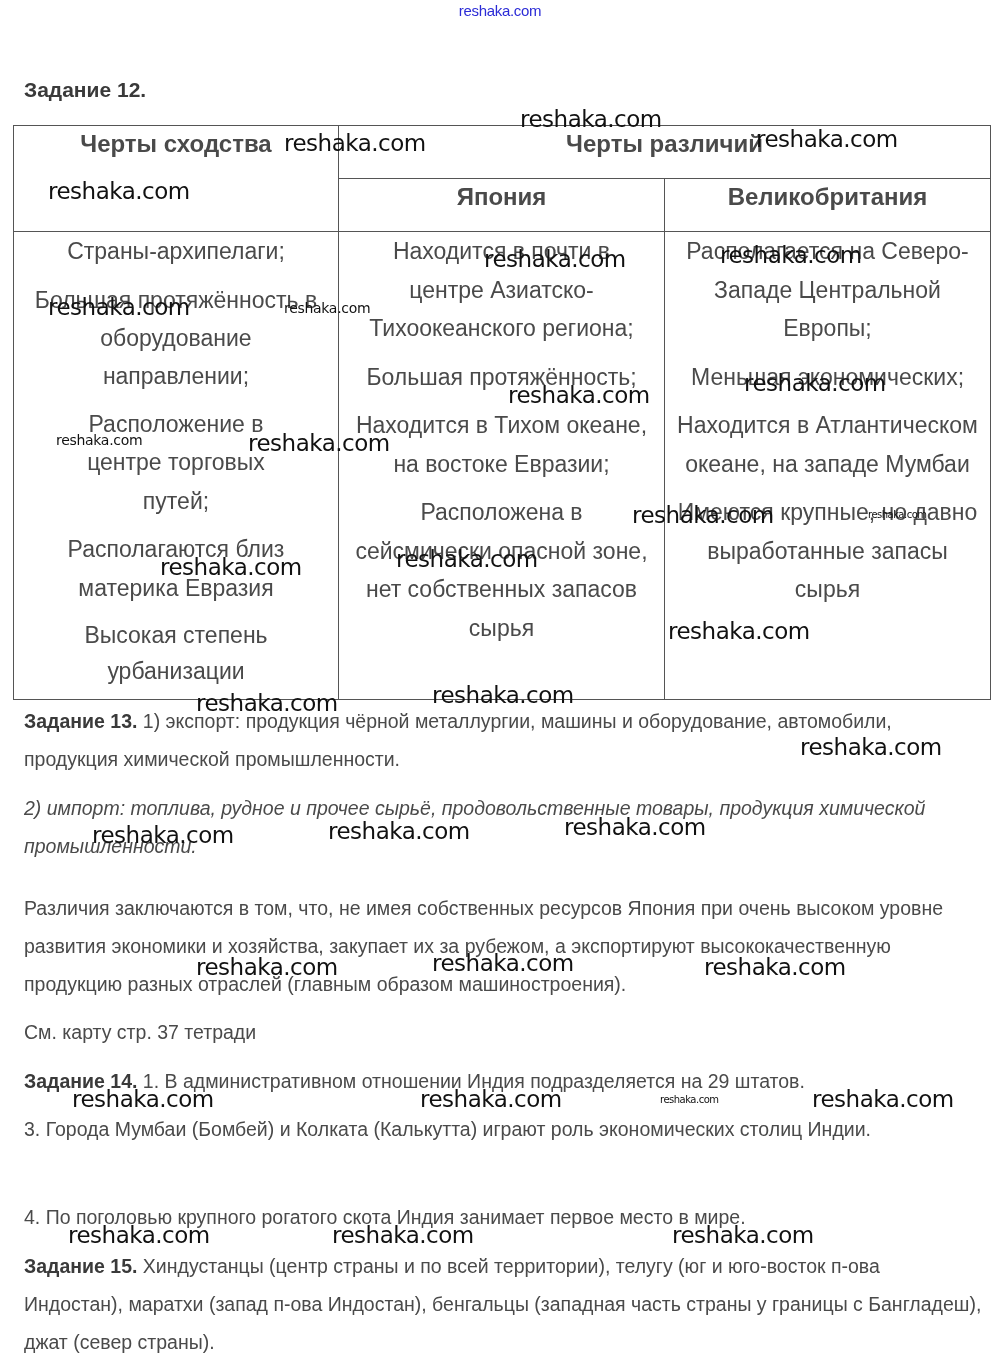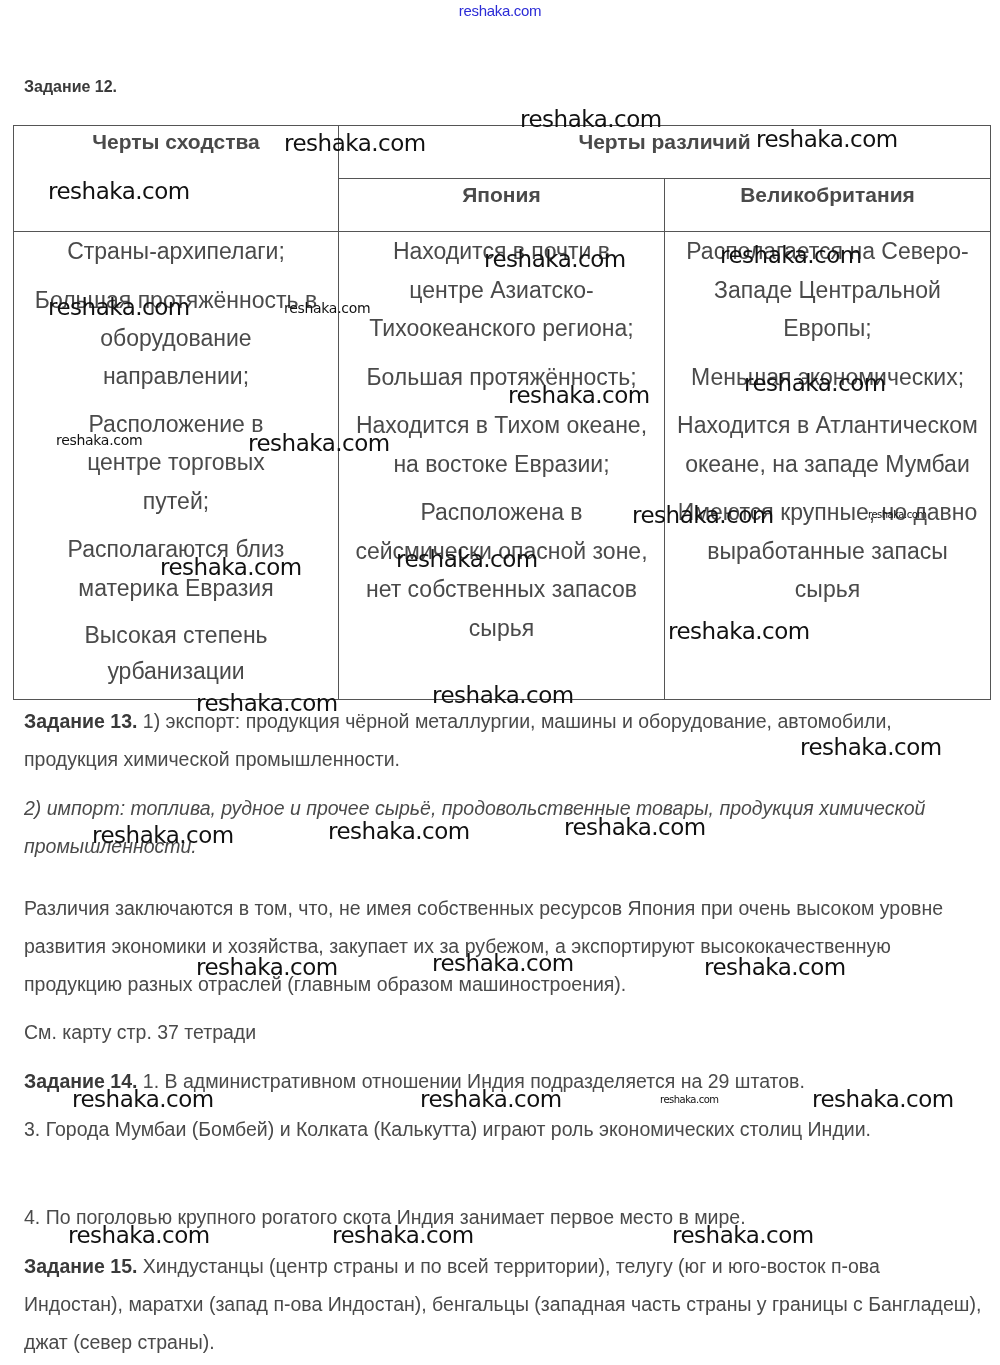--- a/index.html
+++ b/index.html
@@ -6,30 +6,30 @@
   body {
     width: 1000px; height: 1365px; position: relative; overflow: hidden;
     font-family: "Liberation Sans", sans-serif; color: #4a4a4a;
   }
   .top-link {
     position: absolute; top: 2px; left: 0; width: 1000px; text-align: center;
     font-size: 15px; color: #2b2bd6; letter-spacing: -0.3px;
     font-family: "Liberation Sans Narrow", "Liberation Sans", sans-serif;
   }
   .task-title {
-    position: absolute; left: 24px; top: 78px; font-size: 16px; font-weight: bold; color: #3a3a3a;
+    position: absolute; left: 24px; top: 78px; font-size: 21px; font-weight: bold; color: #3a3a3a;
   }
   table.cmp {
     position: absolute; left: 13px; top: 125px; width: 978px; height: 535px;
     border-collapse: collapse; table-layout: fixed;
   }
   table.cmp td, table.cmp th {
     border: 1.3px solid #555; text-align: center; vertical-align: top; padding: 0;
   }
-  table.cmp th { font-weight: bold; font-size: 21px; color: #4a4a4a; }
+  table.cmp th { font-weight: bold; font-size: 24px; color: #4a4a4a; }
   .th-sim { height: 98px; padding-top: 4px !important; }
   .th-diff { height: 48px; padding-top: 4px !important; }
   .th-sub { height: 48px; padding-top: 4px !important; margin-left: 15px; }
   .cell { font-size: 23px; line-height: 38.5px; color: #4a4a4a; padding-top: 0 !important; }
   .cell p { margin: 0 0 10px 0; }
   .c1 { width: 325px; }
   .c2 { width: 326px; }
   .para {
     position: absolute; left: 24px; font-size: 19.5px; color: #4a4a4a; line-height: 38px;
     width: 960px;

